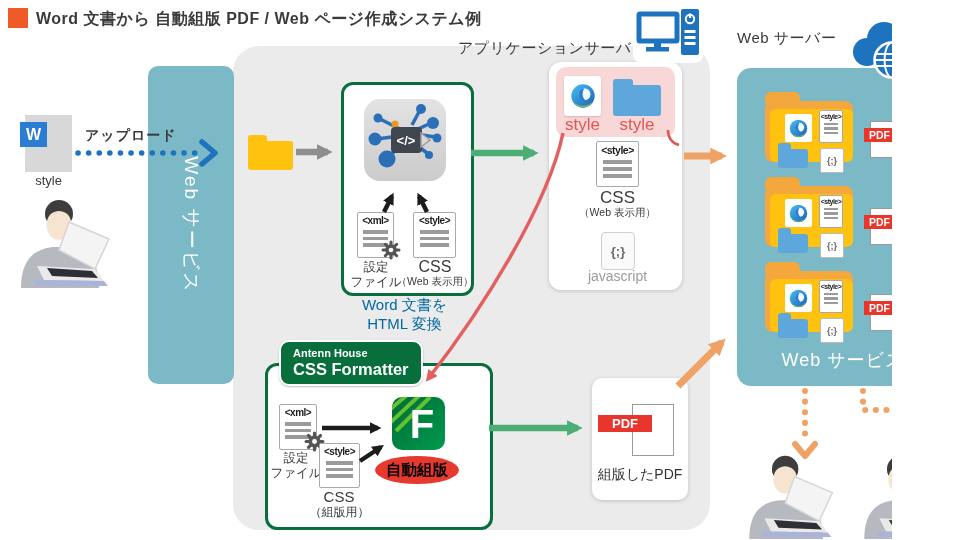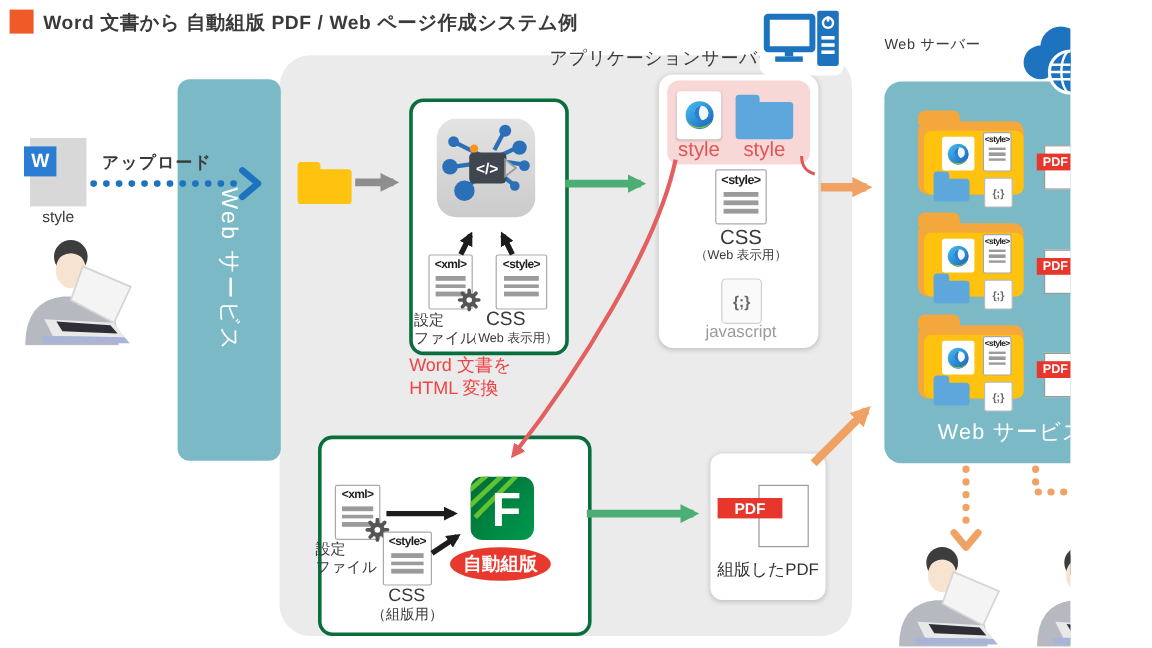--- a/index.html
+++ b/index.html
@@ -1,20 +1,20 @@
 <!DOCTYPE html>
 <html><head>
 <meta charset="utf-8">
 <style>
   html,body{margin:0;padding:0;background:#fff;}
   .canvas{position:relative;width:892px;height:540px;background:#ffffff;overflow:hidden;
           font-family:"Liberation Sans","DejaVu Sans",sans-serif;color:#3a3a3a;}
   .abs{position:absolute;}
   .t{position:absolute;color:#3a3a3a;white-space:nowrap;}
-  .center{text-align:left;white-space:normal;}
+  .center{text-align:center;white-space:normal;}
   .white{color:#fff;}
   
   .graybox{position:absolute;background:#ebebeb;border-radius:26px;}
   .teal{position:absolute;background:#7cb9c6;border-radius:10px;}
   .whitebox{position:absolute;background:#fff;border-radius:12px;box-shadow:0 1px 4px rgba(0,0,0,.18);}
   .greenbox{position:absolute;background:#fff;border:3px solid #076e3c;border-radius:12px;}
   .greenbadge{position:absolute;background:#076e3c;border:2.5px solid #fff;border-radius:14px;
               color:#fff;font-weight:bold;display:flex;flex-direction:column;justify-content:center;
               box-shadow:0 1px 2px rgba(0,0,0,.25);}
   .pinkbox{position:absolute;background:#f8d7d7;border-radius:10px;}
@@ -27,21 +27,21 @@
   .folder{position:absolute;border-radius:3px;}
   .folder::before{content:"";position:absolute;top:-6px;left:0;width:42%;height:8px;
                   background:inherit;border-radius:3px 3px 0 0;}
   .wsfolder-back{position:absolute;background:#f3a73c;border-radius:8px;}
   .wsfolder-back::before{content:"";position:absolute;top:-9px;left:0;width:40%;height:12px;
                   background:#f3a73c;border-radius:6px 6px 0 0;}
   .wsfolder-front{position:absolute;background:#ffc20e;border-radius:6px;}
   .pdfbadge{position:absolute;background:#e8362d;color:#fff;font-weight:bold;
             display:flex;align-items:center;justify-content:center;}
   .pdfpage{position:absolute;background:#fff;border:1.5px solid #9a9a9a;box-sizing:border-box;}
-  .redoval{position:absolute;background:#e8392f;border-radius:50%;color:#ffffff;font-weight:bold;
+  .redoval{position:absolute;background:#e8392f;border-radius:50%;color:#000000;font-weight:bold;
            display:flex;align-items:center;justify-content:center;}
   .appicon{position:absolute;border-radius:16px;background:linear-gradient(180deg,#e3e3e3,#cbcbcb);}
   svg{display:block;}
   .overlay{position:absolute;left:0;top:0;z-index:40;pointer-events:none;}
 </style>
 </head>
 <body>
 
 <div class="canvas">
 
@@ -149,21 +149,21 @@
   <div class="fileicon" style="left:413px;top:212px;width:43px;height:46px;">
     <span class="tag" style="font-size:10px;margin-top:3px;">&lt;style&gt;</span>
     <span class="bar" style="width:70%;height:3.5px;margin-top:4px;"></span>
     <span class="bar" style="width:70%;height:3.5px;margin-top:3px;"></span>
     <span class="bar" style="width:70%;height:3.5px;margin-top:3px;"></span>
   </div>
   <div class="t center" style="left:405px;top:259px;width:60px;font-size:16px;line-height:1;">
     <span>CSS</span>
   </div>
   <div class="t center" style="left:388px;top:275px;width:94px;font-size:10.5px;">（Web 表示用）</div>
-  <div class="t center" style="left:341px;top:296px;width:127px;font-size:15px;line-height:1.25;color:#ef4444;">
+  <div class="t center" style="left:341px;top:296px;width:127px;font-size:15px;line-height:1.25;color:#0369a1;">
     <span>Word 文書を</span><br>
     <span>HTML 変換</span>
   </div>
 
   <div class="t" style="left:458px;top:39px;font-size:15px;letter-spacing:.5px;">アプリケーションサーバー</div>
   <div class="abs" style="left:633px;top:6px;width:70px;height:57px;background:#fff;border-radius:8px;z-index:5;">
     <svg width="70" height="57" viewBox="0 0 70 57">
       <rect x="6" y="8" width="38" height="27" fill="#fff" stroke="#1e73be" stroke-width="5" rx="1"></rect>
       <rect x="21" y="35" width="7" height="6" fill="#1e73be"></rect>
       <rect x="13" y="41" width="23" height="4.5" fill="#1e73be"></rect>
@@ -193,21 +193,21 @@
     <span class="bar" style="width:70%;height:4px;margin-top:3px;"></span>
   </div>
   <div class="t" style="left:596px;top:188px;width:43px;text-align:center;font-size:17px;">CSS</div>
   <div class="t" style="left:570px;top:206px;width:95px;text-align:center;font-size:10.5px;">（Web 表示用）</div>
 
   <div class="abs" style="left:601px;top:232px;width:32px;height:36px;background:#fafafa;border:1.5px solid #cfcfcf;border-radius:4px;display:flex;align-items:center;justify-content:center;">
     <span style="color:#6a6a6a;font-size:13px;font-weight:bold;">{;}</span>
   </div>
   <div class="t" style="left:575px;top:268px;width:85px;text-align:center;font-size:14px;color:#9b9b9b;">javascript</div>
 
-  <div class="t" style="left:737px;top:29px;font-size:12px;letter-spacing:.5px;">Web サーバー</div>
+  <div class="t" style="left:737px;top:29px;font-size:15px;letter-spacing:.5px;">Web サーバー</div>
   <div class="abs" style="left:845px;top:18px;z-index:5;">
     <svg width="74" height="64" viewBox="0 0 74 64">
       <circle cx="22" cy="34" r="14" fill="#1e73be"></circle>
       <circle cx="39" cy="21" r="17" fill="#1e73be"></circle>
       <circle cx="56" cy="32" r="12" fill="#1e73be"></circle>
       <rect x="18" y="30" width="42" height="16" rx="6" fill="#1e73be"></rect>
       <circle cx="47" cy="42" r="17.5" fill="#1e73be" stroke="#fff" stroke-width="2.6"></circle>
       <ellipse cx="47" cy="42" rx="7.5" ry="17.5" fill="none" stroke="#fff" stroke-width="2"></ellipse>
       <line x1="30" y1="36" x2="64" y2="36" stroke="#fff" stroke-width="2"></line>
       <line x1="30" y1="48" x2="64" y2="48" stroke="#fff" stroke-width="2"></line>
@@ -290,20 +290,24 @@
   <div class="abs" style="left:864px;top:294px;width:34px;height:37px;">
     <div class="pdfpage" style="left:6px;top:0;width:27px;height:37px;"></div>
     <div class="pdfbadge" style="left:0;top:7px;width:31px;height:14px;font-size:10.5px;">
       <span>PDF</span>
       </div>
   </div>
 
   <div class="t white" style="left:737px;top:348px;width:212px;text-align:center;font-size:18px;letter-spacing:1px;">Web サービス</div>
 
   <div class="greenbox" style="left:265px;top:363px;width:222px;height:161px;"></div>
+  <div class="greenbadge" style="left:279px;top:340px;height:38px;padding:2px 12px;border-radius:10px;z-index:5;">
+    <span style="font-size:11px;line-height:1.2;">Antenn House</span>
+    <span style="font-size:16.5px;line-height:1.15;">CSS Formatter</span>
+  </div>
   <div class="fileicon" style="left:279px;top:404px;width:38px;height:46px;">
     <span class="tag" style="font-size:10px;margin-top:3px;">&lt;xml&gt;</span>
     <span class="bar" style="width:70%;height:3.5px;margin-top:4px;"></span>
     <span class="bar" style="width:70%;height:3.5px;margin-top:3px;"></span>
     <span class="bar" style="width:70%;height:3.5px;margin-top:3px;"></span>
     <svg class="abs" style="right:-9px;bottom:-3px;" width="21" height="21" viewBox="0 0 20 20">
         <use href="#gear"></use>
       </svg>
   </div>
   <div class="t center" style="left:263px;top:451px;width:66px;font-size:12.5px;line-height:1.2;">

